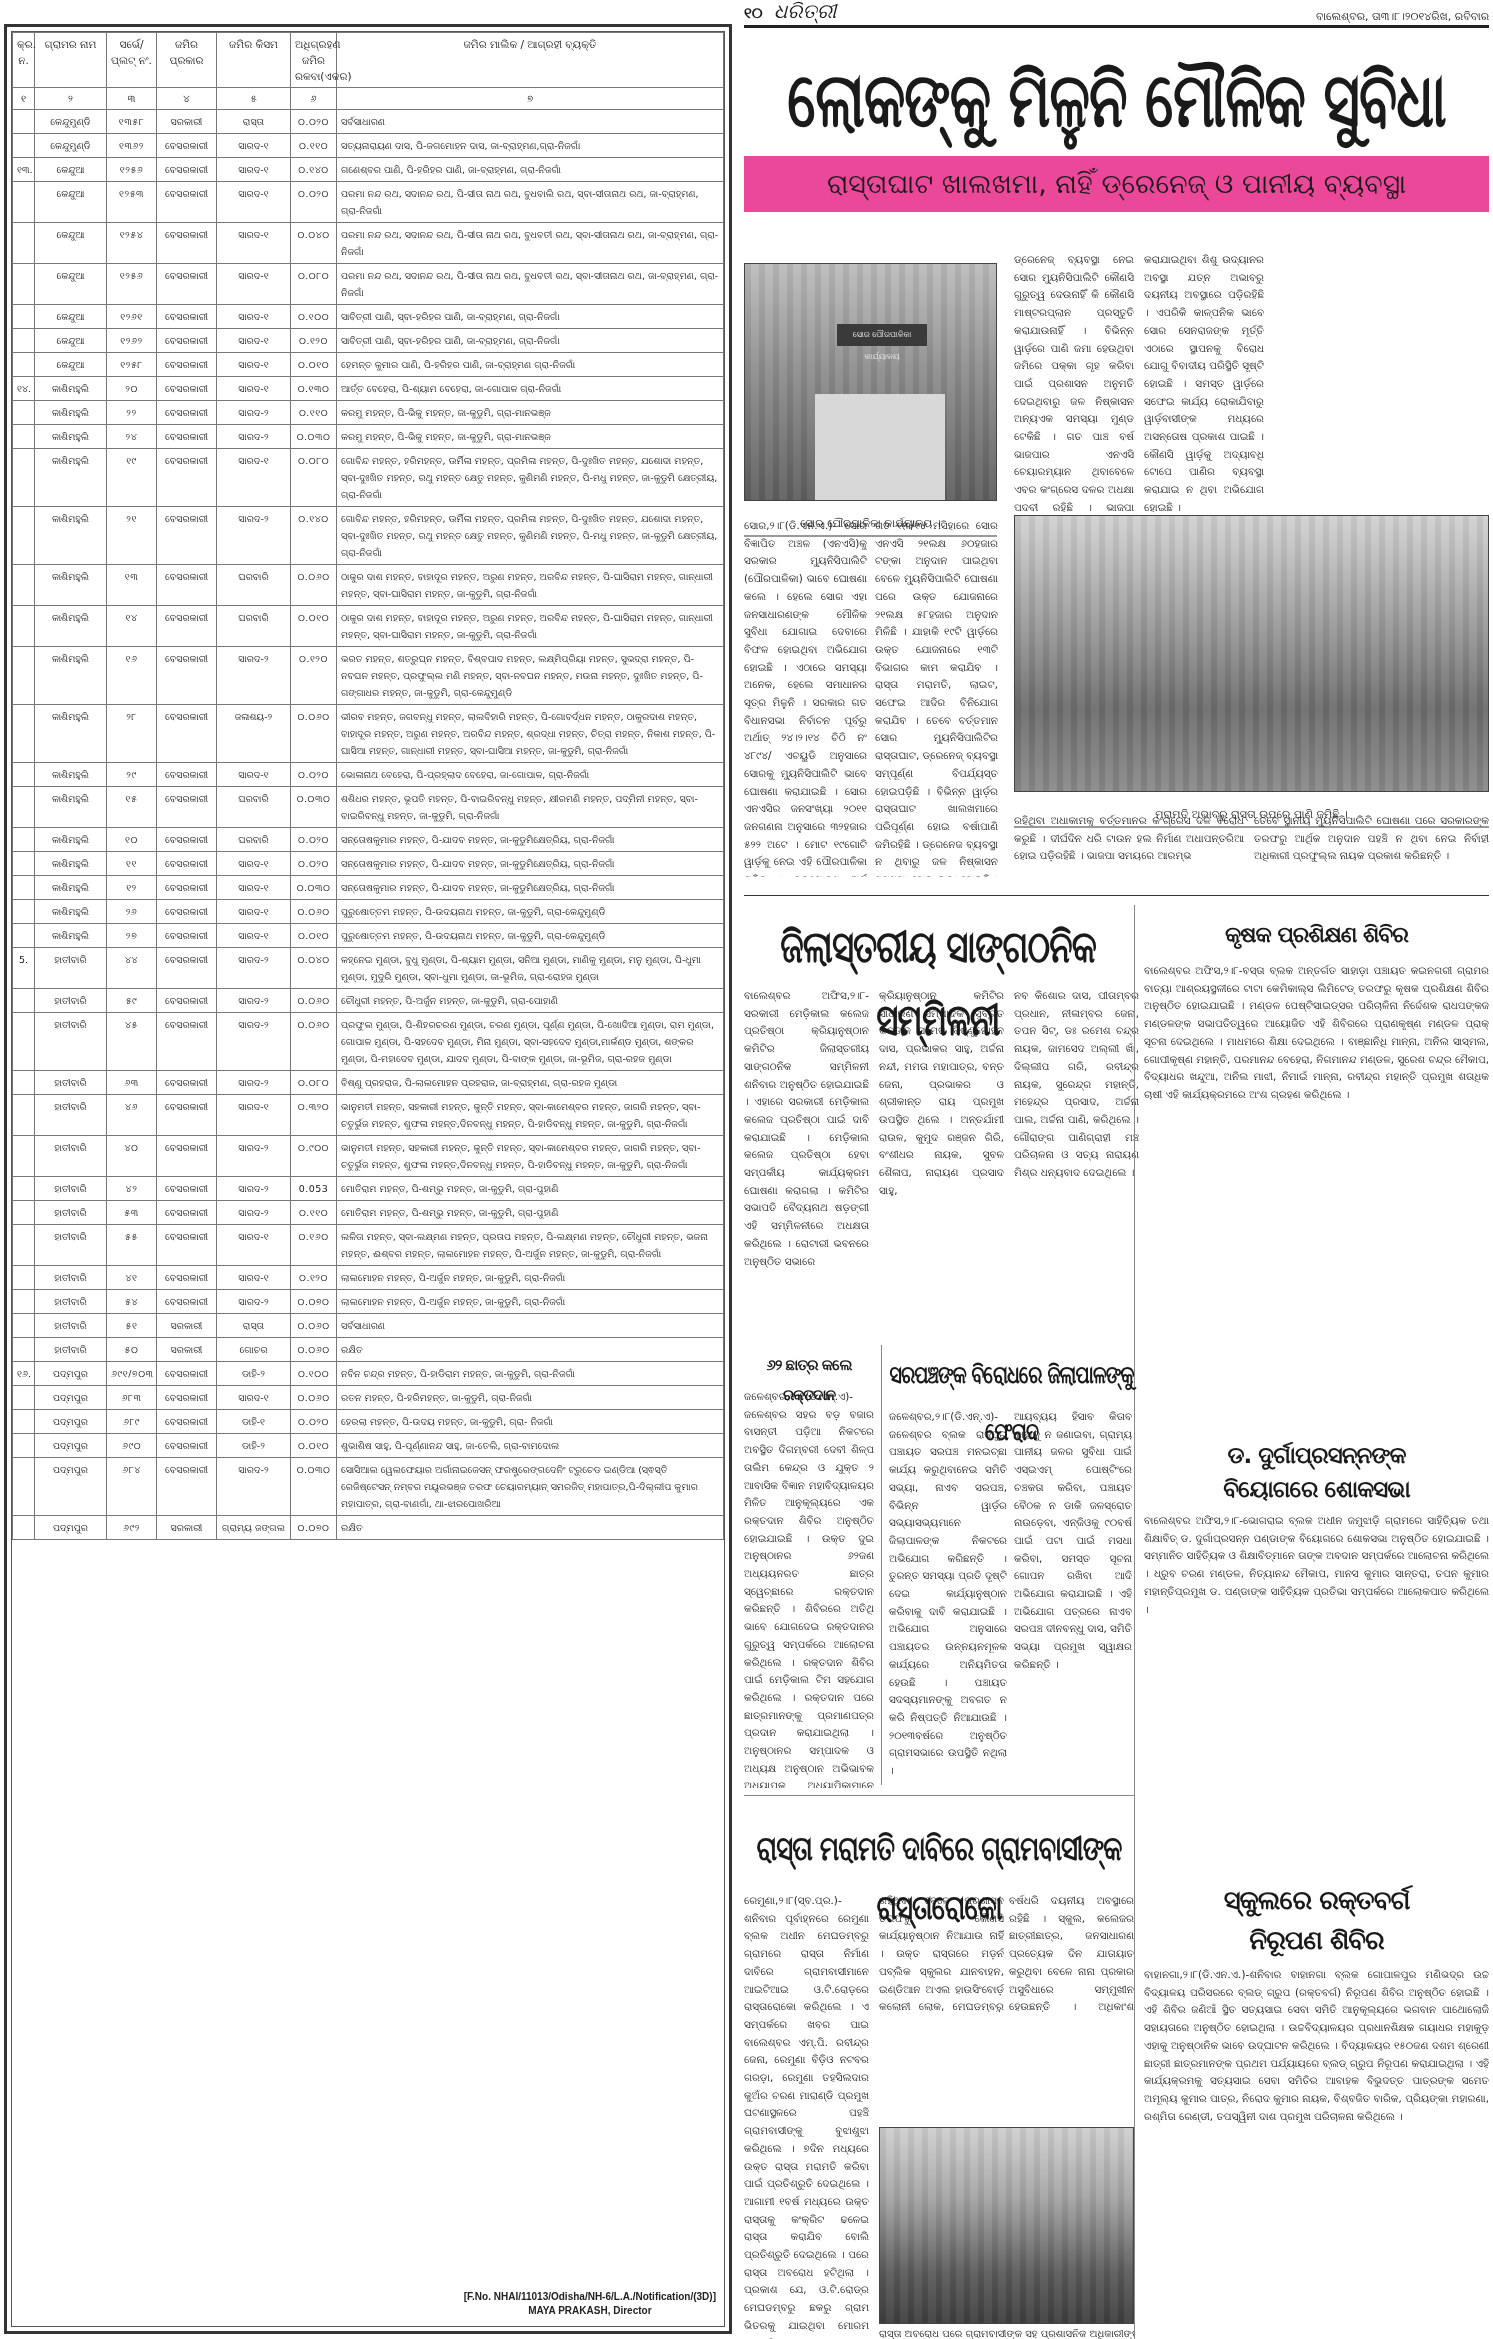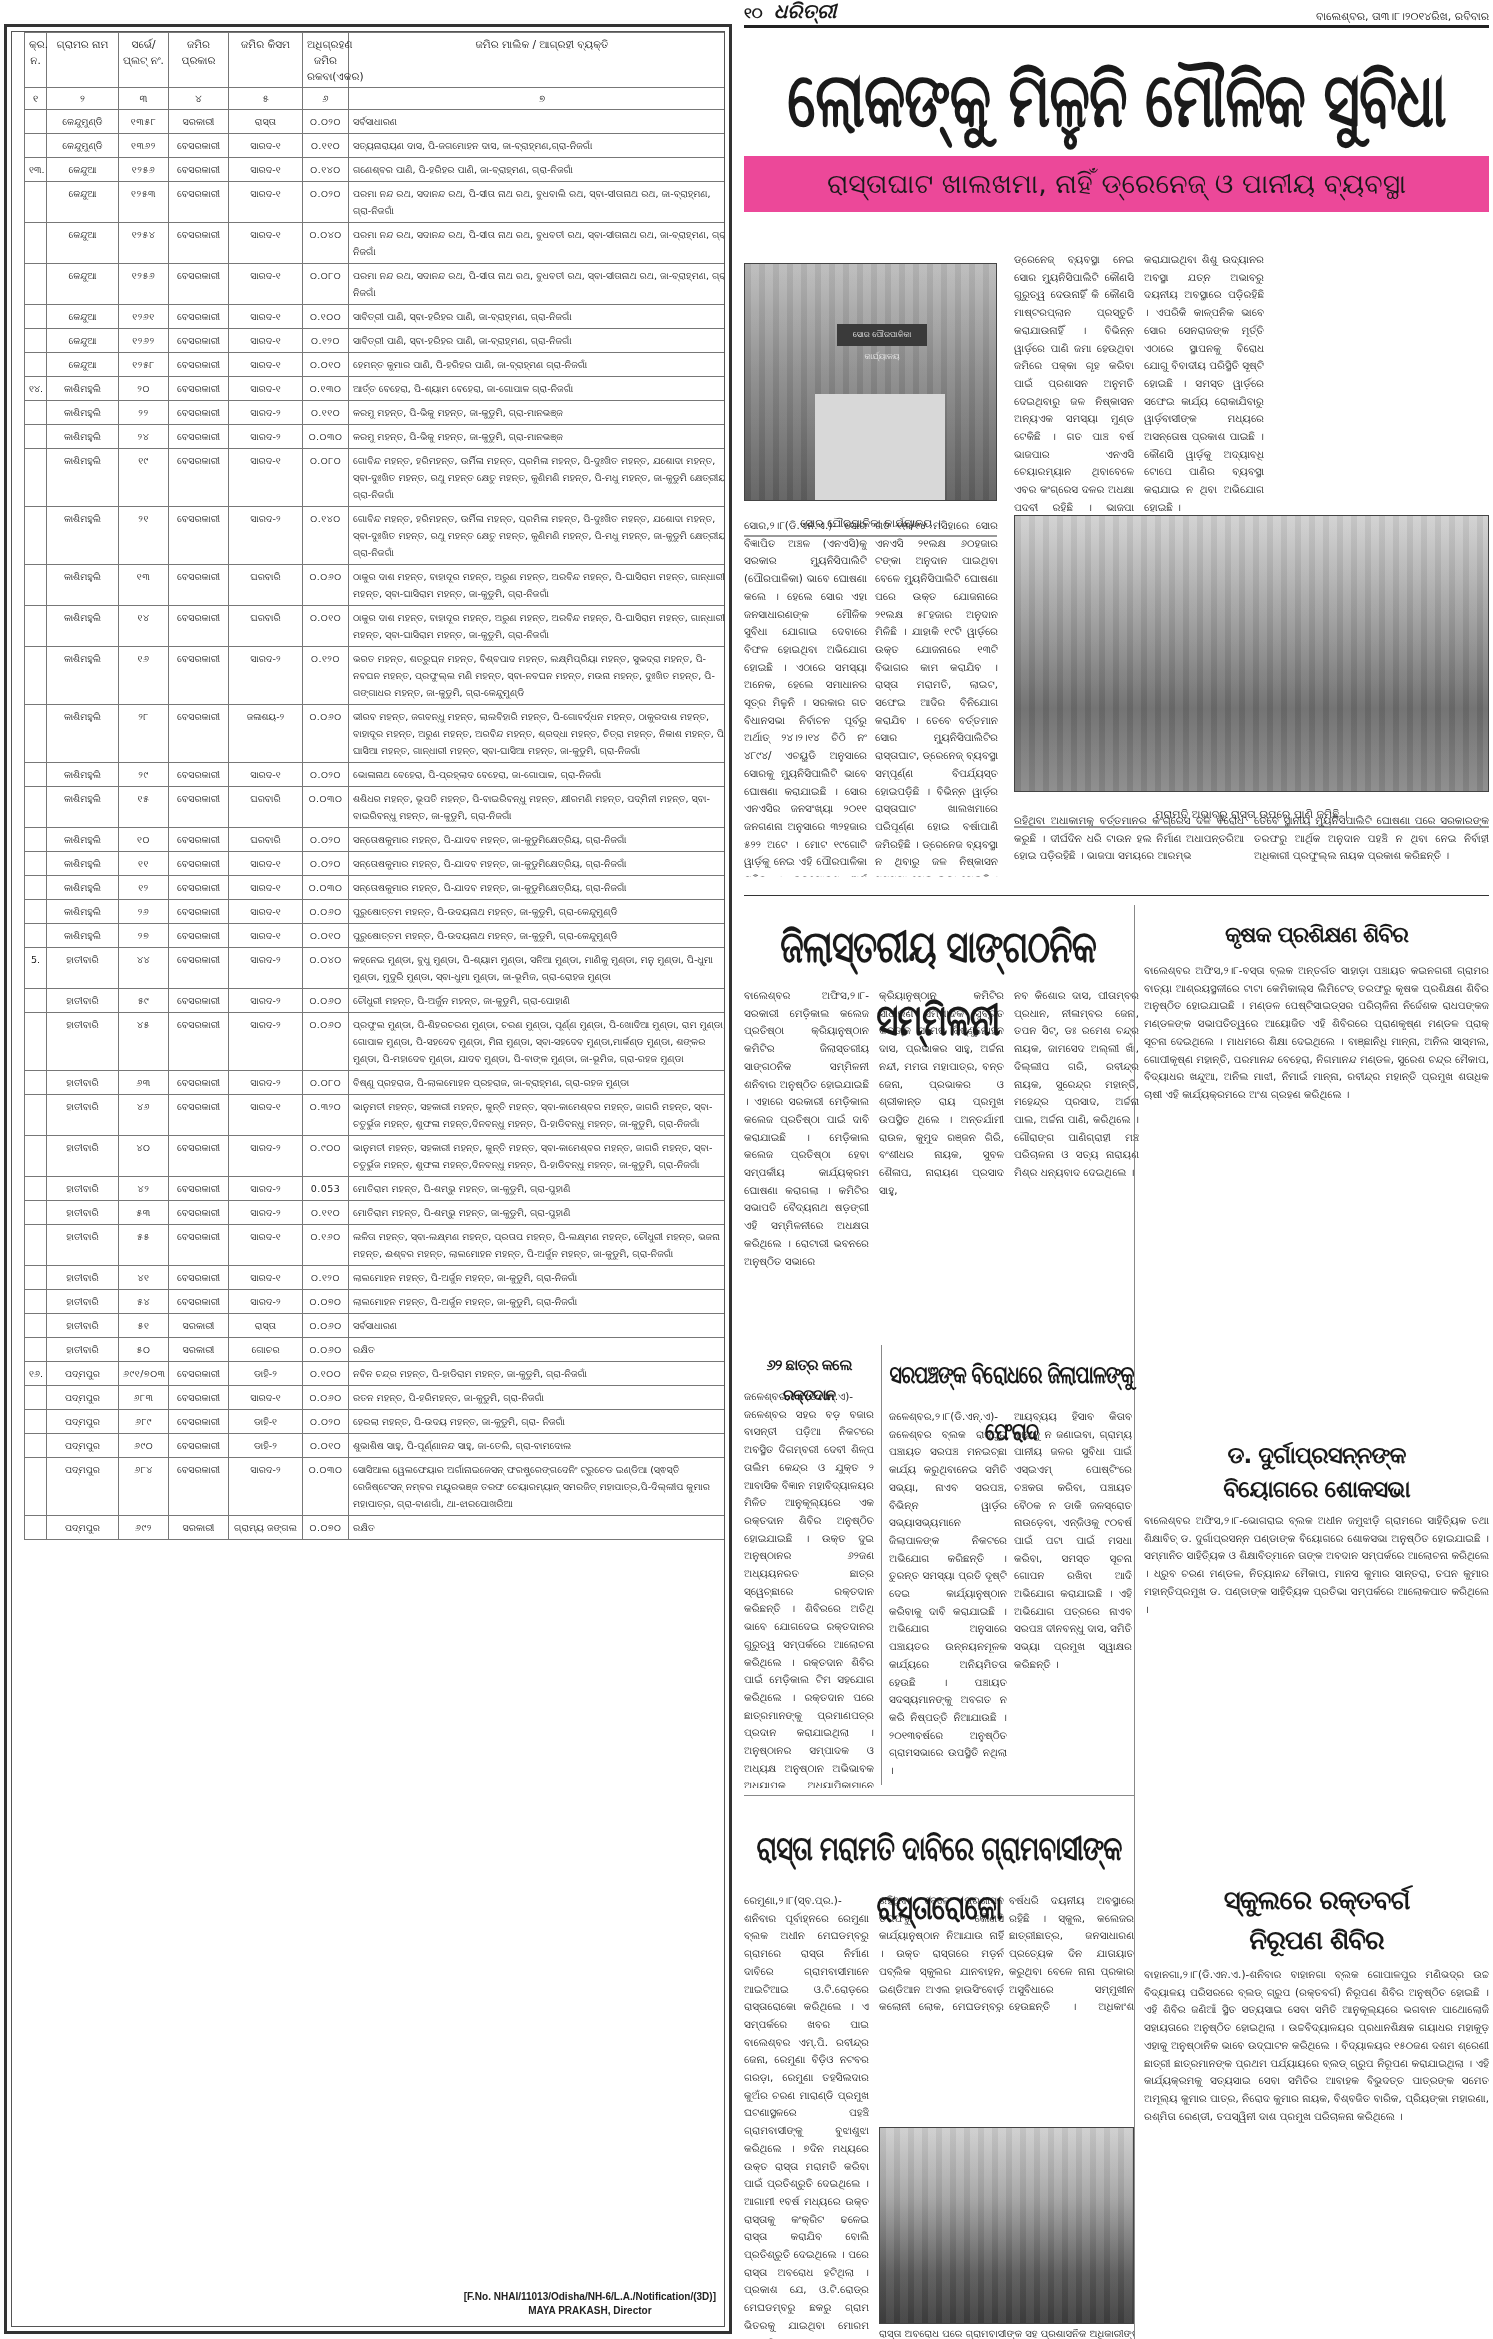--- a/index.html
+++ b/index.html
@@ -2,35 +2,35 @@
 <html><head>
 <meta charset="utf-8">
 <style>
   * { box-sizing: border-box; margin: 0; padding: 0; }
   html, body { width: 1493px; height: 2339px; background: #ffffff; overflow: hidden; }
   body { font-family: "DejaVu Sans", sans-serif; color: #1a1a1a; position: relative; }
 
   
   .notice { position: absolute; left: 4px; top: 24px; width: 728px; height: 2310px; border: 3px solid #333; padding: 4px; }
   .notice-inner { border: 1px solid #555; height: 100%; position: relative; overflow: hidden; }
-  table.land { width: 100%; border-collapse: collapse; table-layout: fixed; font-size: 9.5px; line-height: 17px; margin-left: 12px; }
+  table.land { width: 100%; border-collapse: collapse; table-layout: fixed; font-size: 9.5px; line-height: 17px; }
   table.land th, table.land td { border: 1px solid #777; padding: 3px 4px; vertical-align: top; }
   table.land th { font-weight: normal; text-align: center; font-size: 10.5px; line-height: 16px; }
   table.land td.c { text-align: center; }
   table.land td.r { text-align: center; letter-spacing: 0.5px; }
   table.land tr.idx td { text-align: center; padding: 2px; font-size: 10px; }
   .col-sn { width: 22px; } .col-vil { width: 72px; } .col-plot { width: 50px; }
   .col-ptype { width: 60px; } .col-kind { width: 74px; } .col-area { width: 46px; } .col-owner { width: auto; }
   .footer-ref { position: absolute; right: 8px; bottom: 8px; text-align: center; font-family: "Liberation Sans", sans-serif; font-weight: bold; font-size: 10px; line-height: 14px; color: #222; }
 
   
   .paper { position: absolute; left: 744px; top: 0; width: 745px; height: 2339px; }
   .masthead { display: flex; justify-content: space-between; align-items: flex-end; height: 28px; border-bottom: 3px solid #222; padding-bottom: 2px; }
   .page-no { font-size: 15px; font-weight: bold; }
-  .paper-name { font-size: 20px; font-weight: bold; font-style: italic; margin-left: 6px; }
+  .paper-name { font-size: 20px; font-weight: normal; font-style: italic; margin-left: 6px; }
   .dateline { font-size: 11px; text-align: center; }
   .lead-headline { font-family: "DejaVu Sans", sans-serif; font-weight: bold; font-size: 56px; line-height: 80px; text-align: center; letter-spacing: -1px; margin-top: 18px; transform: scaleY(1.35); transform-origin: top; height: 104px; }
   .subhead { background: #ec4899; font-size: 27px; text-align: center; height: 56px; line-height: 56px; margin-top: 6px; }
 
   .photo { background: linear-gradient(180deg, #bcbcbc 0%, #8e8e8e 45%, #5f5f5f 100%); border: 1px solid #444; position: relative; overflow: hidden; margin-top: 12px; }
   .photo::after { content: ""; position: absolute; inset: 0; background: repeating-linear-gradient(90deg, rgba(0,0,0,0.06) 0 6px, rgba(255,255,255,0.05) 6px 14px); }
   .caption { font-size: 11px; text-align: center; padding: 16px 0 5px; border-bottom: 2px solid #999; }
 
   .col-text { font-size: 10.4px; line-height: 17.7px; text-align: justify; color: #1c1c1c; }
   .abs { position: absolute; }

